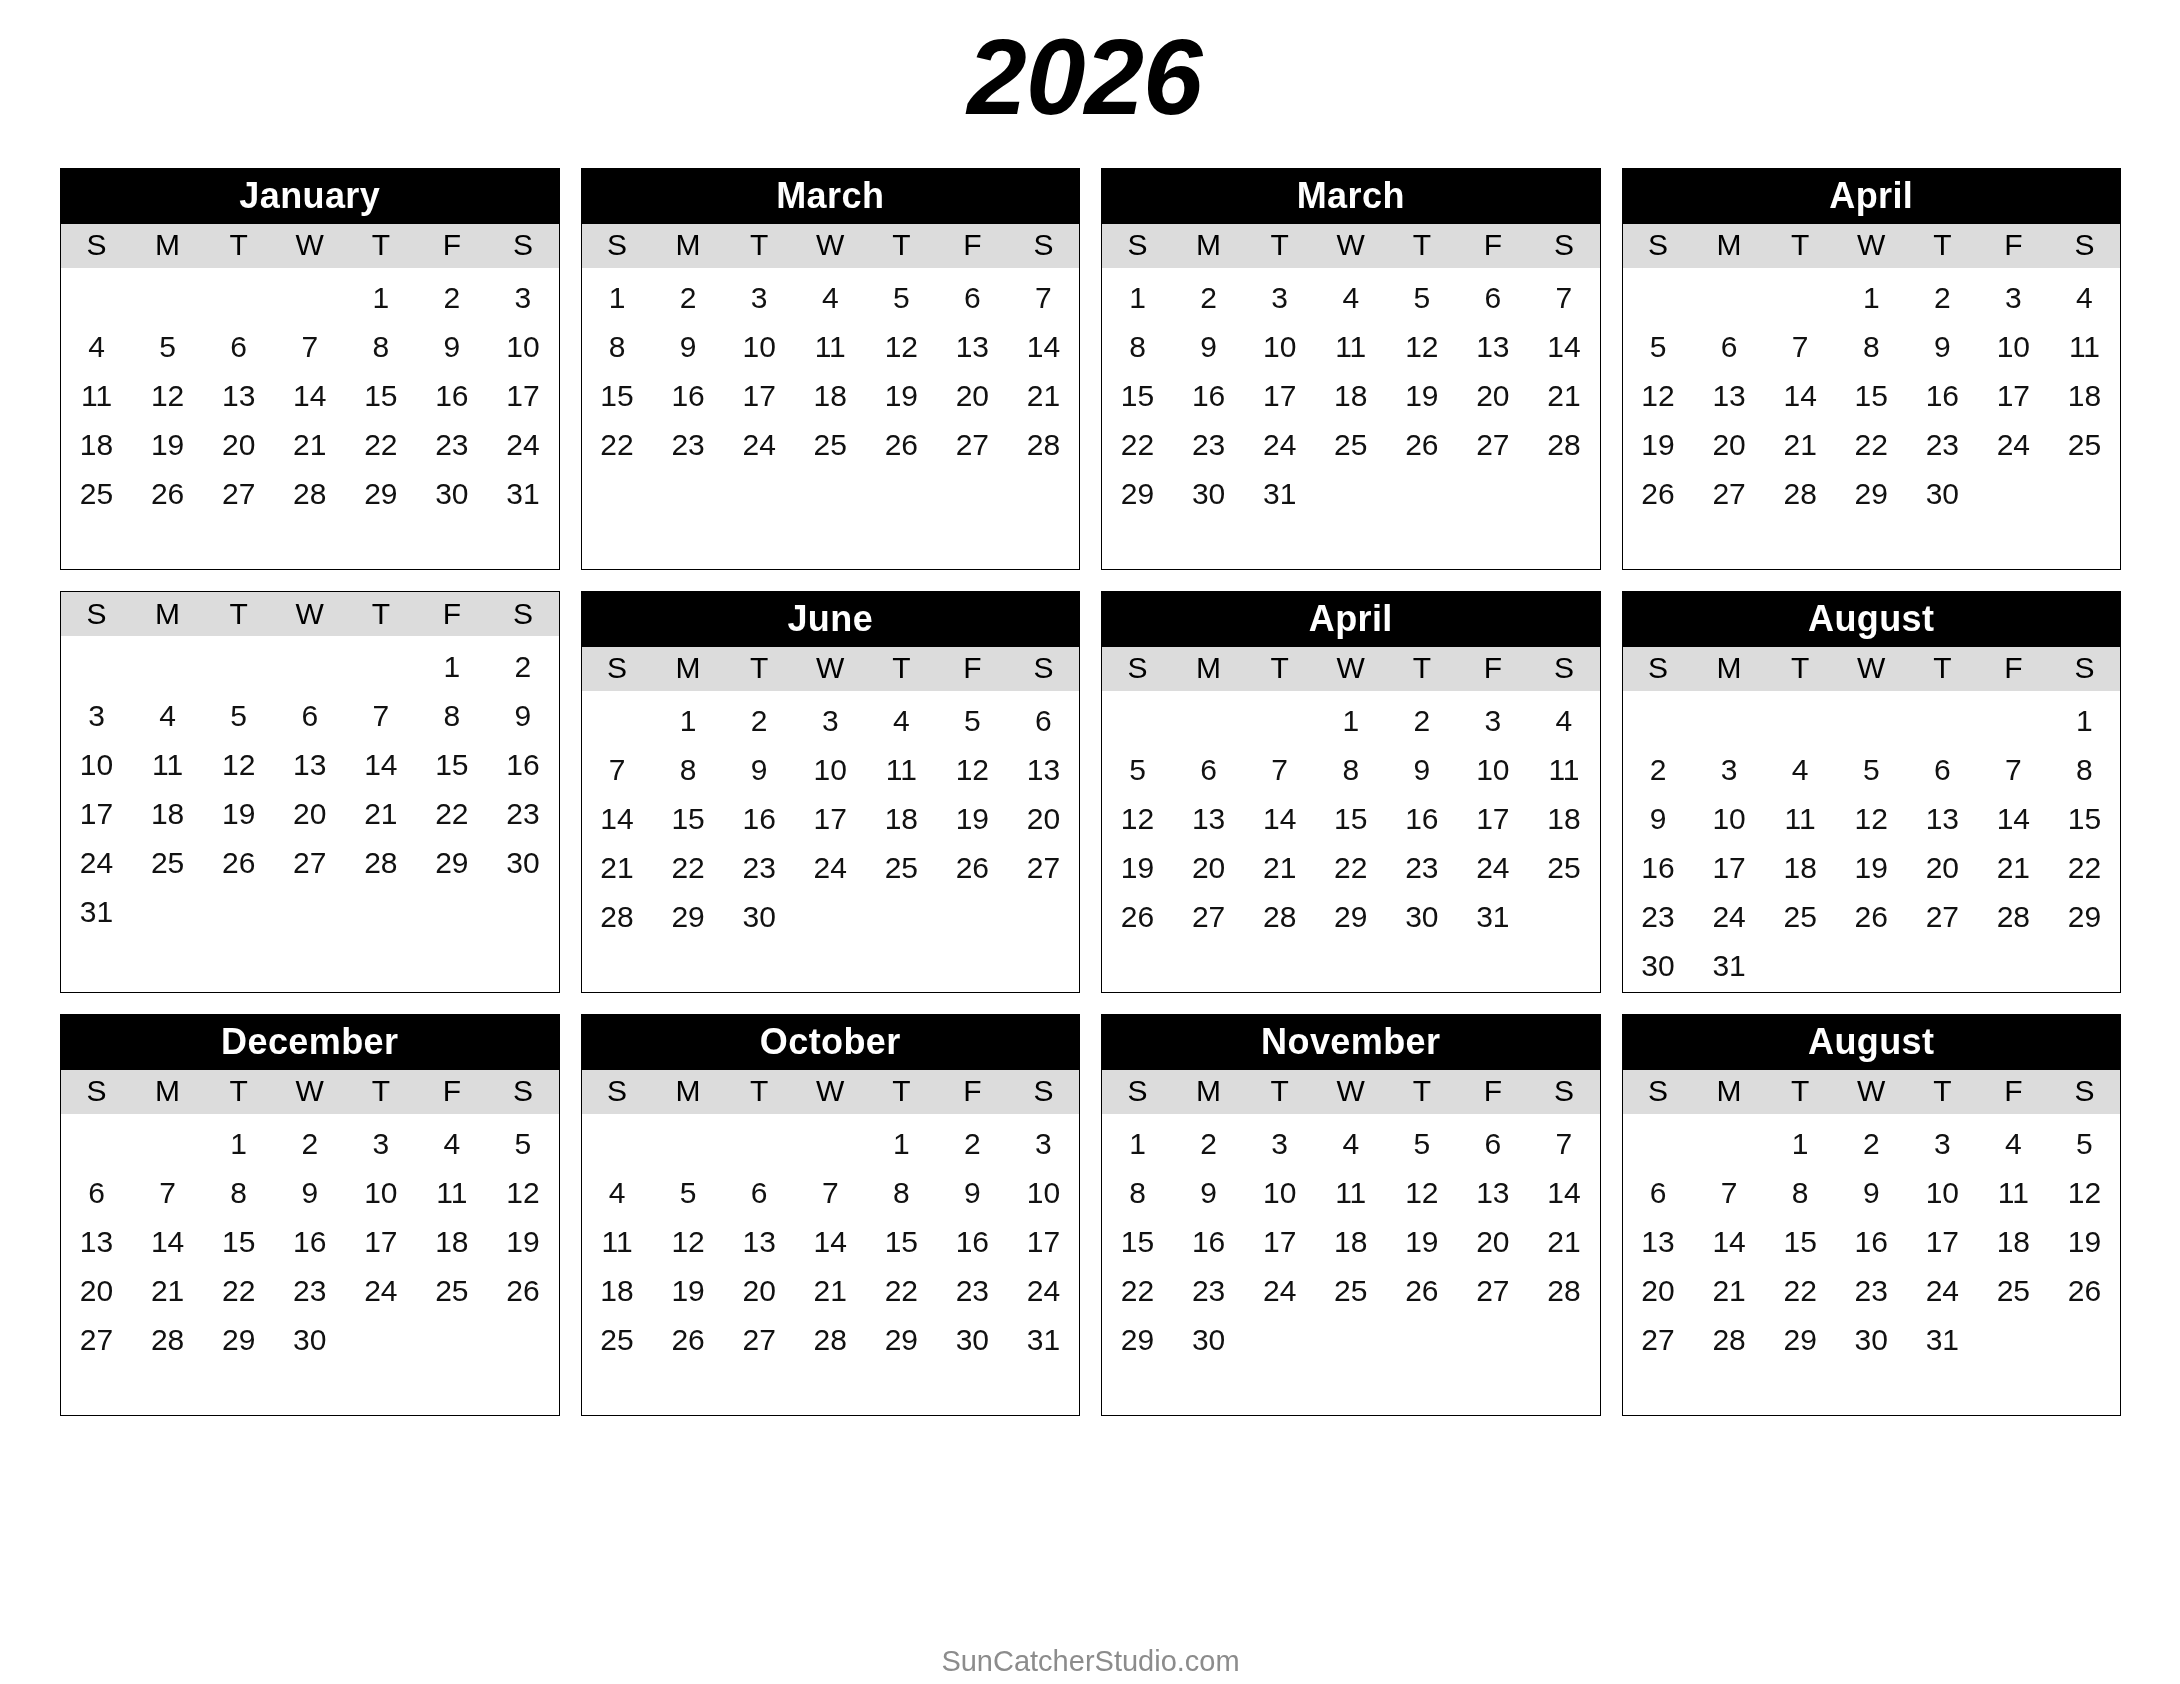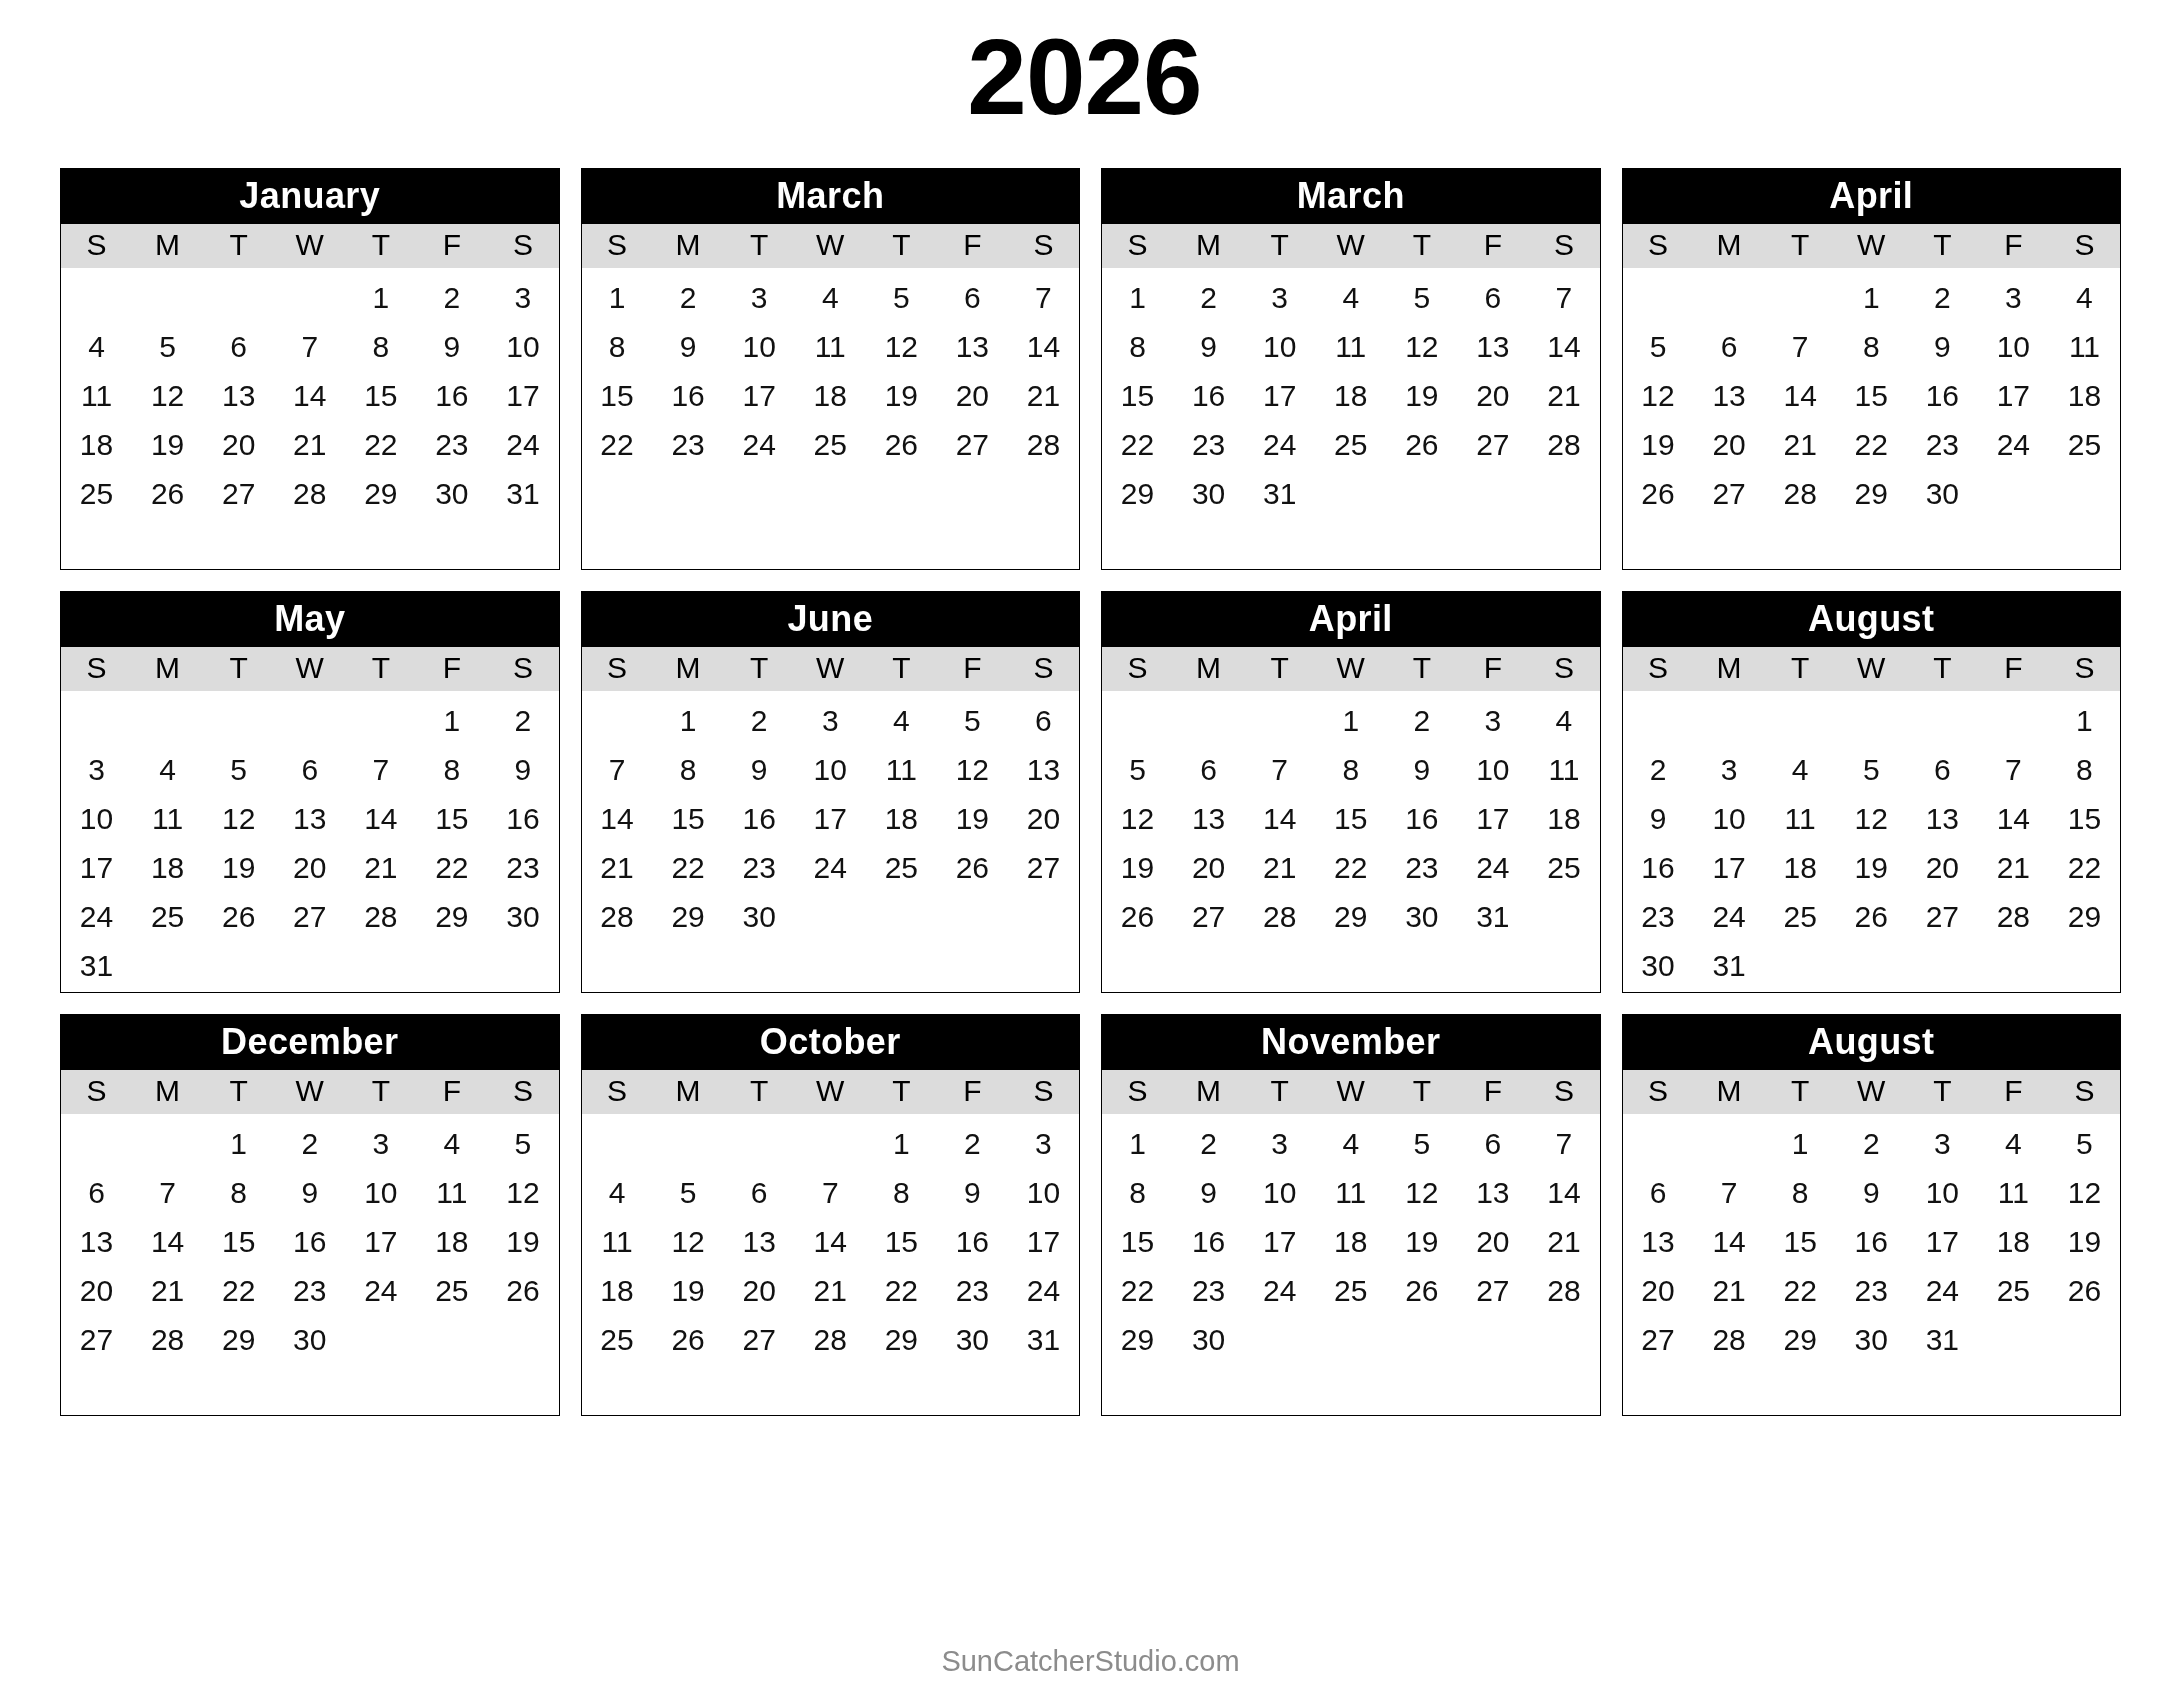--- a/index.html
+++ b/index.html
@@ -22,20 +22,21 @@
     position: relative;
   }
   .year-title {
     text-align: center;
     font-size: 107px;
     font-weight: bold;
     letter-spacing: -0.9px;
     line-height: 1;
     margin: 24px 12px 0 0;
     font-family: "Liberation Sans", sans-serif;
+    font-style: italic;
   }
   .grid {
     margin: 37px auto 14px auto;
     width: 2061px;
     display: grid;
     grid-template-columns: repeat(4, 1fr);
     grid-template-rows: repeat(3, auto);
     column-gap: 41px;
     row-gap: 55px;
     gap: 21px;
@@ -281,21 +282,20 @@
           <div class="day">24</div>
           <div class="day">25</div>
           <div class="day">26</div>
           <div class="day">27</div>
           <div class="day">28</div>
           <div class="day">29</div>
           <div class="day">30</div>
         </div>
       </div>
       <div class="month">
-        <div class="month-name">May</div>
         <div class="dow-row">
           <div class="dow">S</div>
           <div class="dow">M</div>
           <div class="dow">T</div>
           <div class="dow">W</div>
           <div class="dow">T</div>
           <div class="dow">F</div>
           <div class="dow">S</div>
         </div>
         <div class="days">

